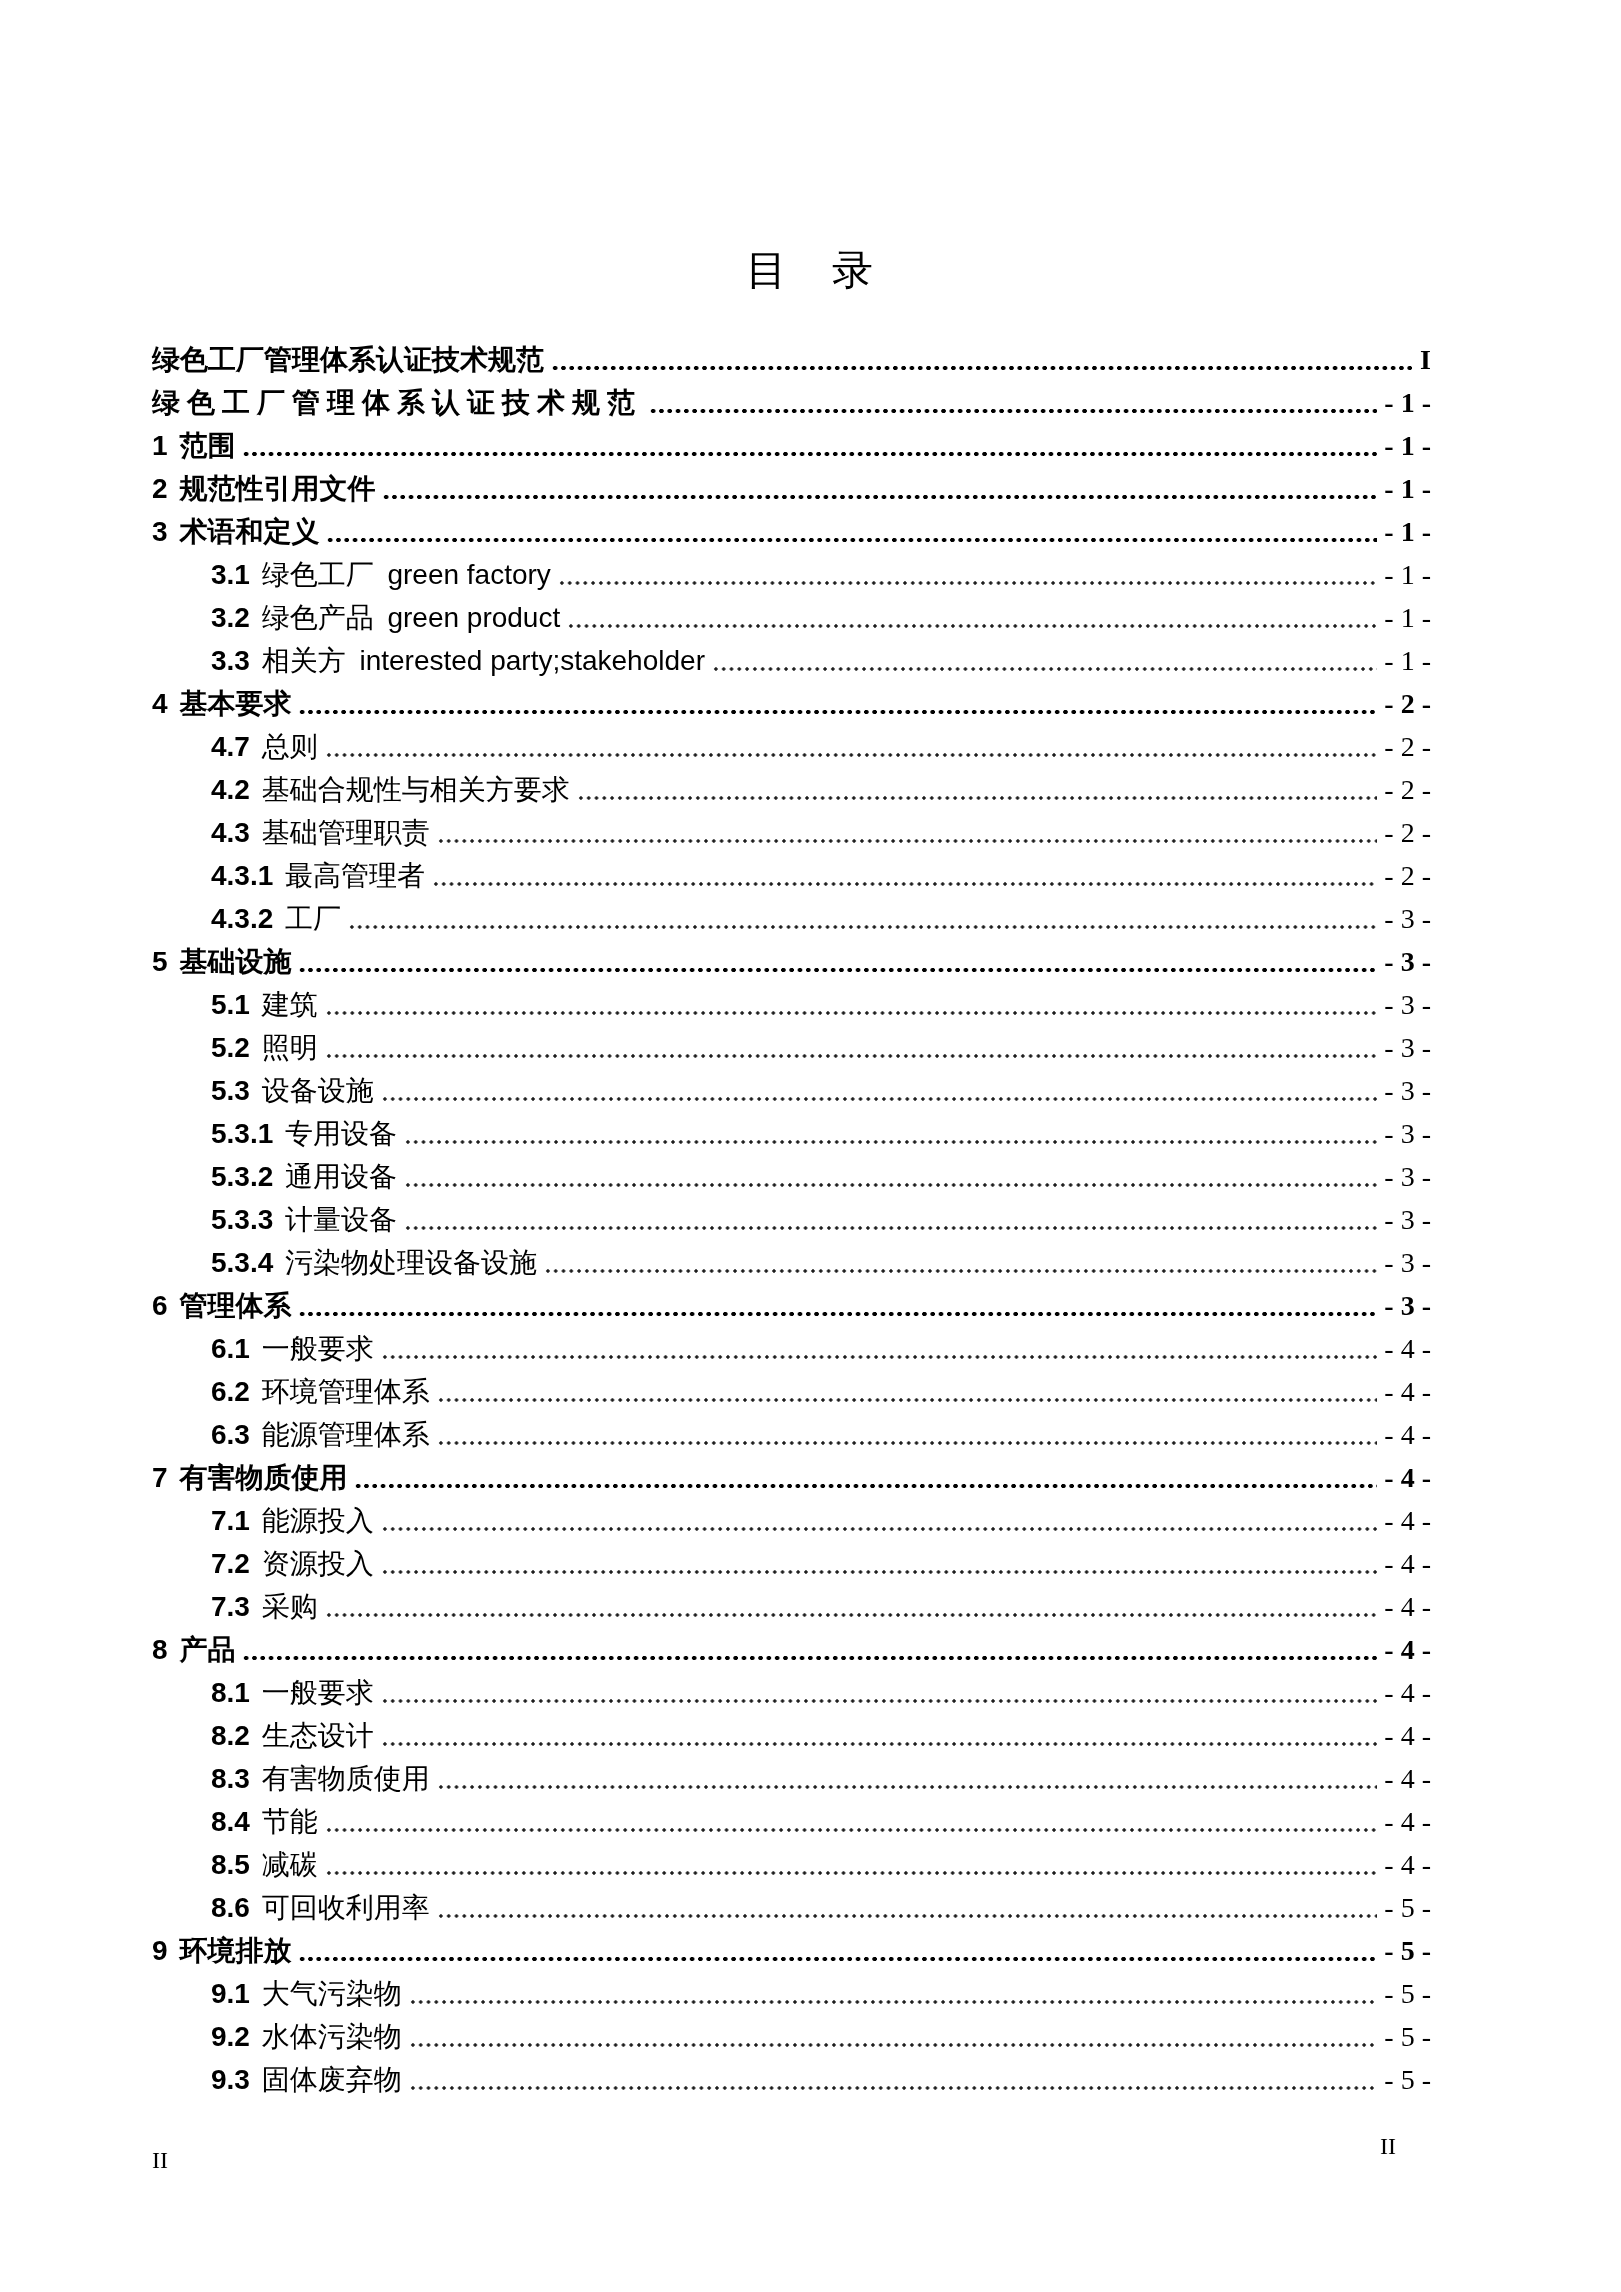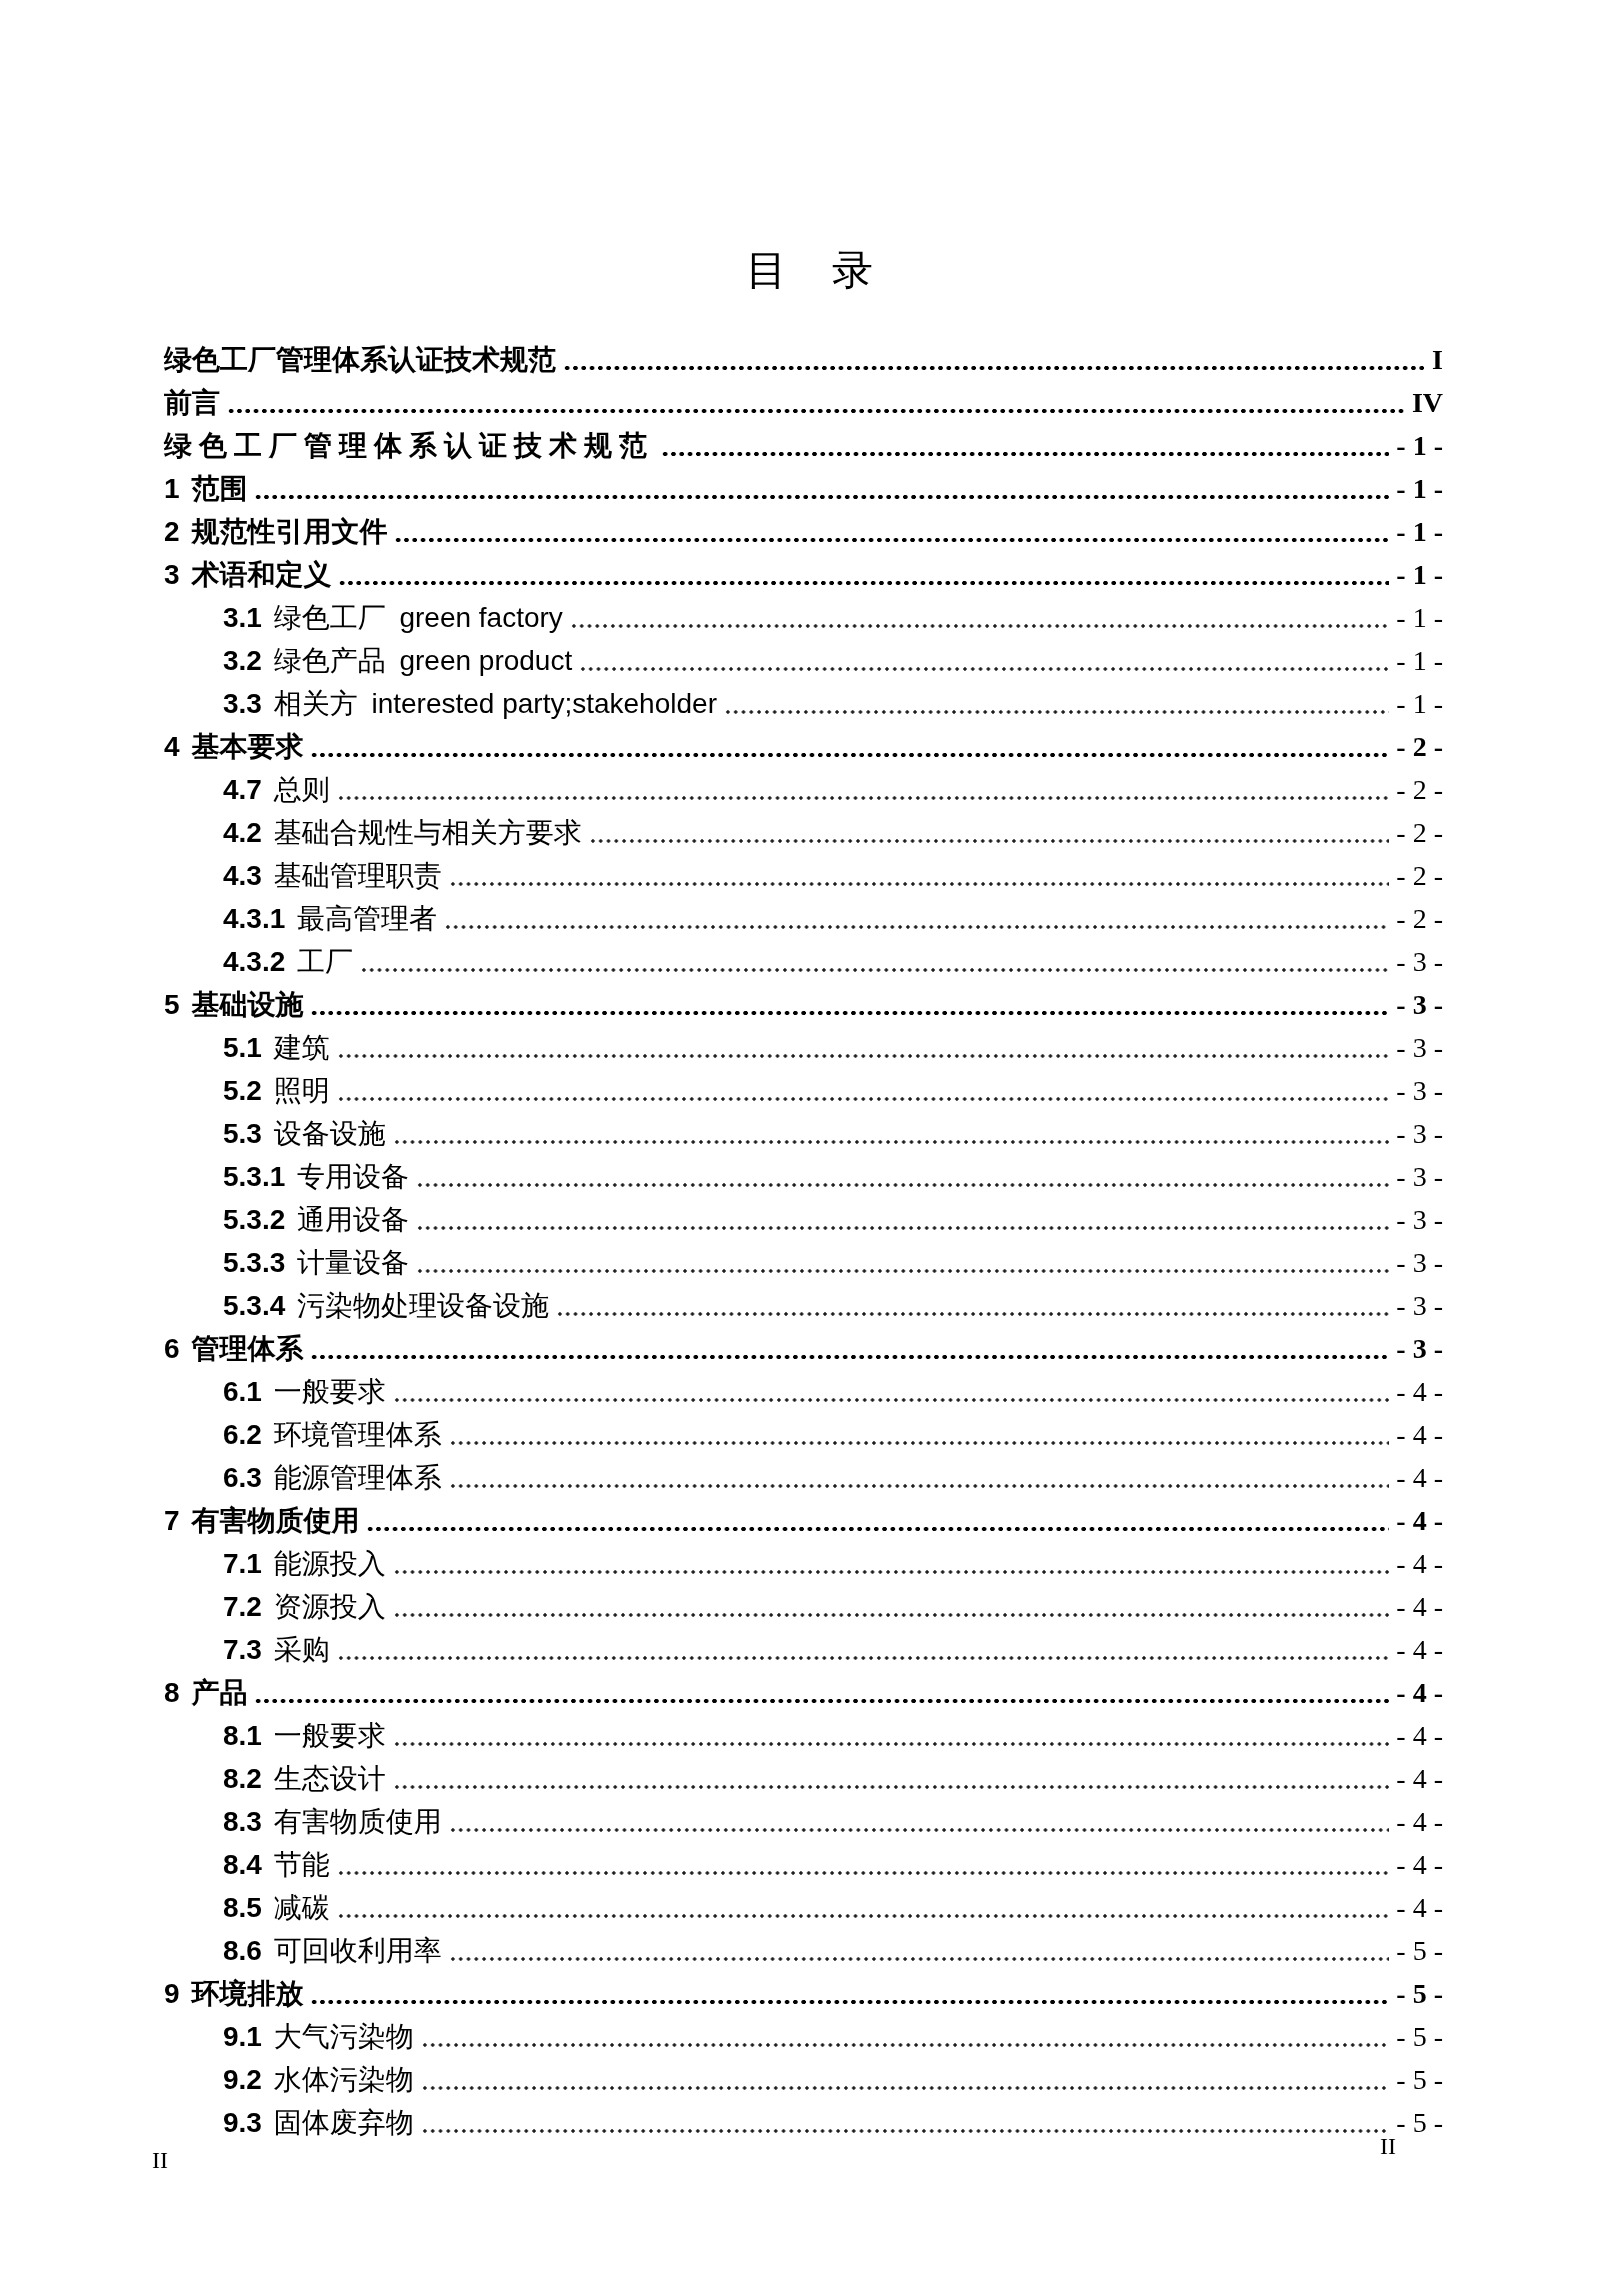--- a/index.html
+++ b/index.html
@@ -25,21 +25,20 @@
     font-size: 41px;
     font-weight: 400;
     line-height: 59px;
     letter-spacing: 2px;
   }
   .toc-list {
     position: absolute;
     top: 338px;
     left: 152px;
     width: 1279px;
-    margin-left: 12px;
   }
   .toc-row {
     display: flex;
     align-items: stretch;
     height: 43px;
     line-height: 43px;
     font-size: 28px;
     white-space: nowrap;
   }
   .toc-row.l2 { padding-left: 59px; }
@@ -80,25 +79,20 @@
 <body>
 
 <div class="page-title">目　录</div>
 
 <div class="toc-list" id="toc-list">
     <div class="toc-row l1 bold">
       <span class="zh">绿色工厂管理体系认证技术规范</span>
       <span class="leader"></span>
       <span class="pg">I</span>
     </div>
-    <div class="toc-row l1 bold">
-      <span class="zh">前言</span>
-      <span class="leader"></span>
-      <span class="pg">IV</span>
-    </div>
     <div class="toc-row l1 bold spaced">
       <span class="zh">绿色工厂管理体系认证技术规范</span>
       <span class="leader"></span>
       <span class="pg">- 1 -</span>
     </div>
     <div class="toc-row l1 bold">
       <span class="num">1</span>
       <span class="zh">范围</span>
       <span class="leader"></span>
       <span class="pg">- 1 -</span>

